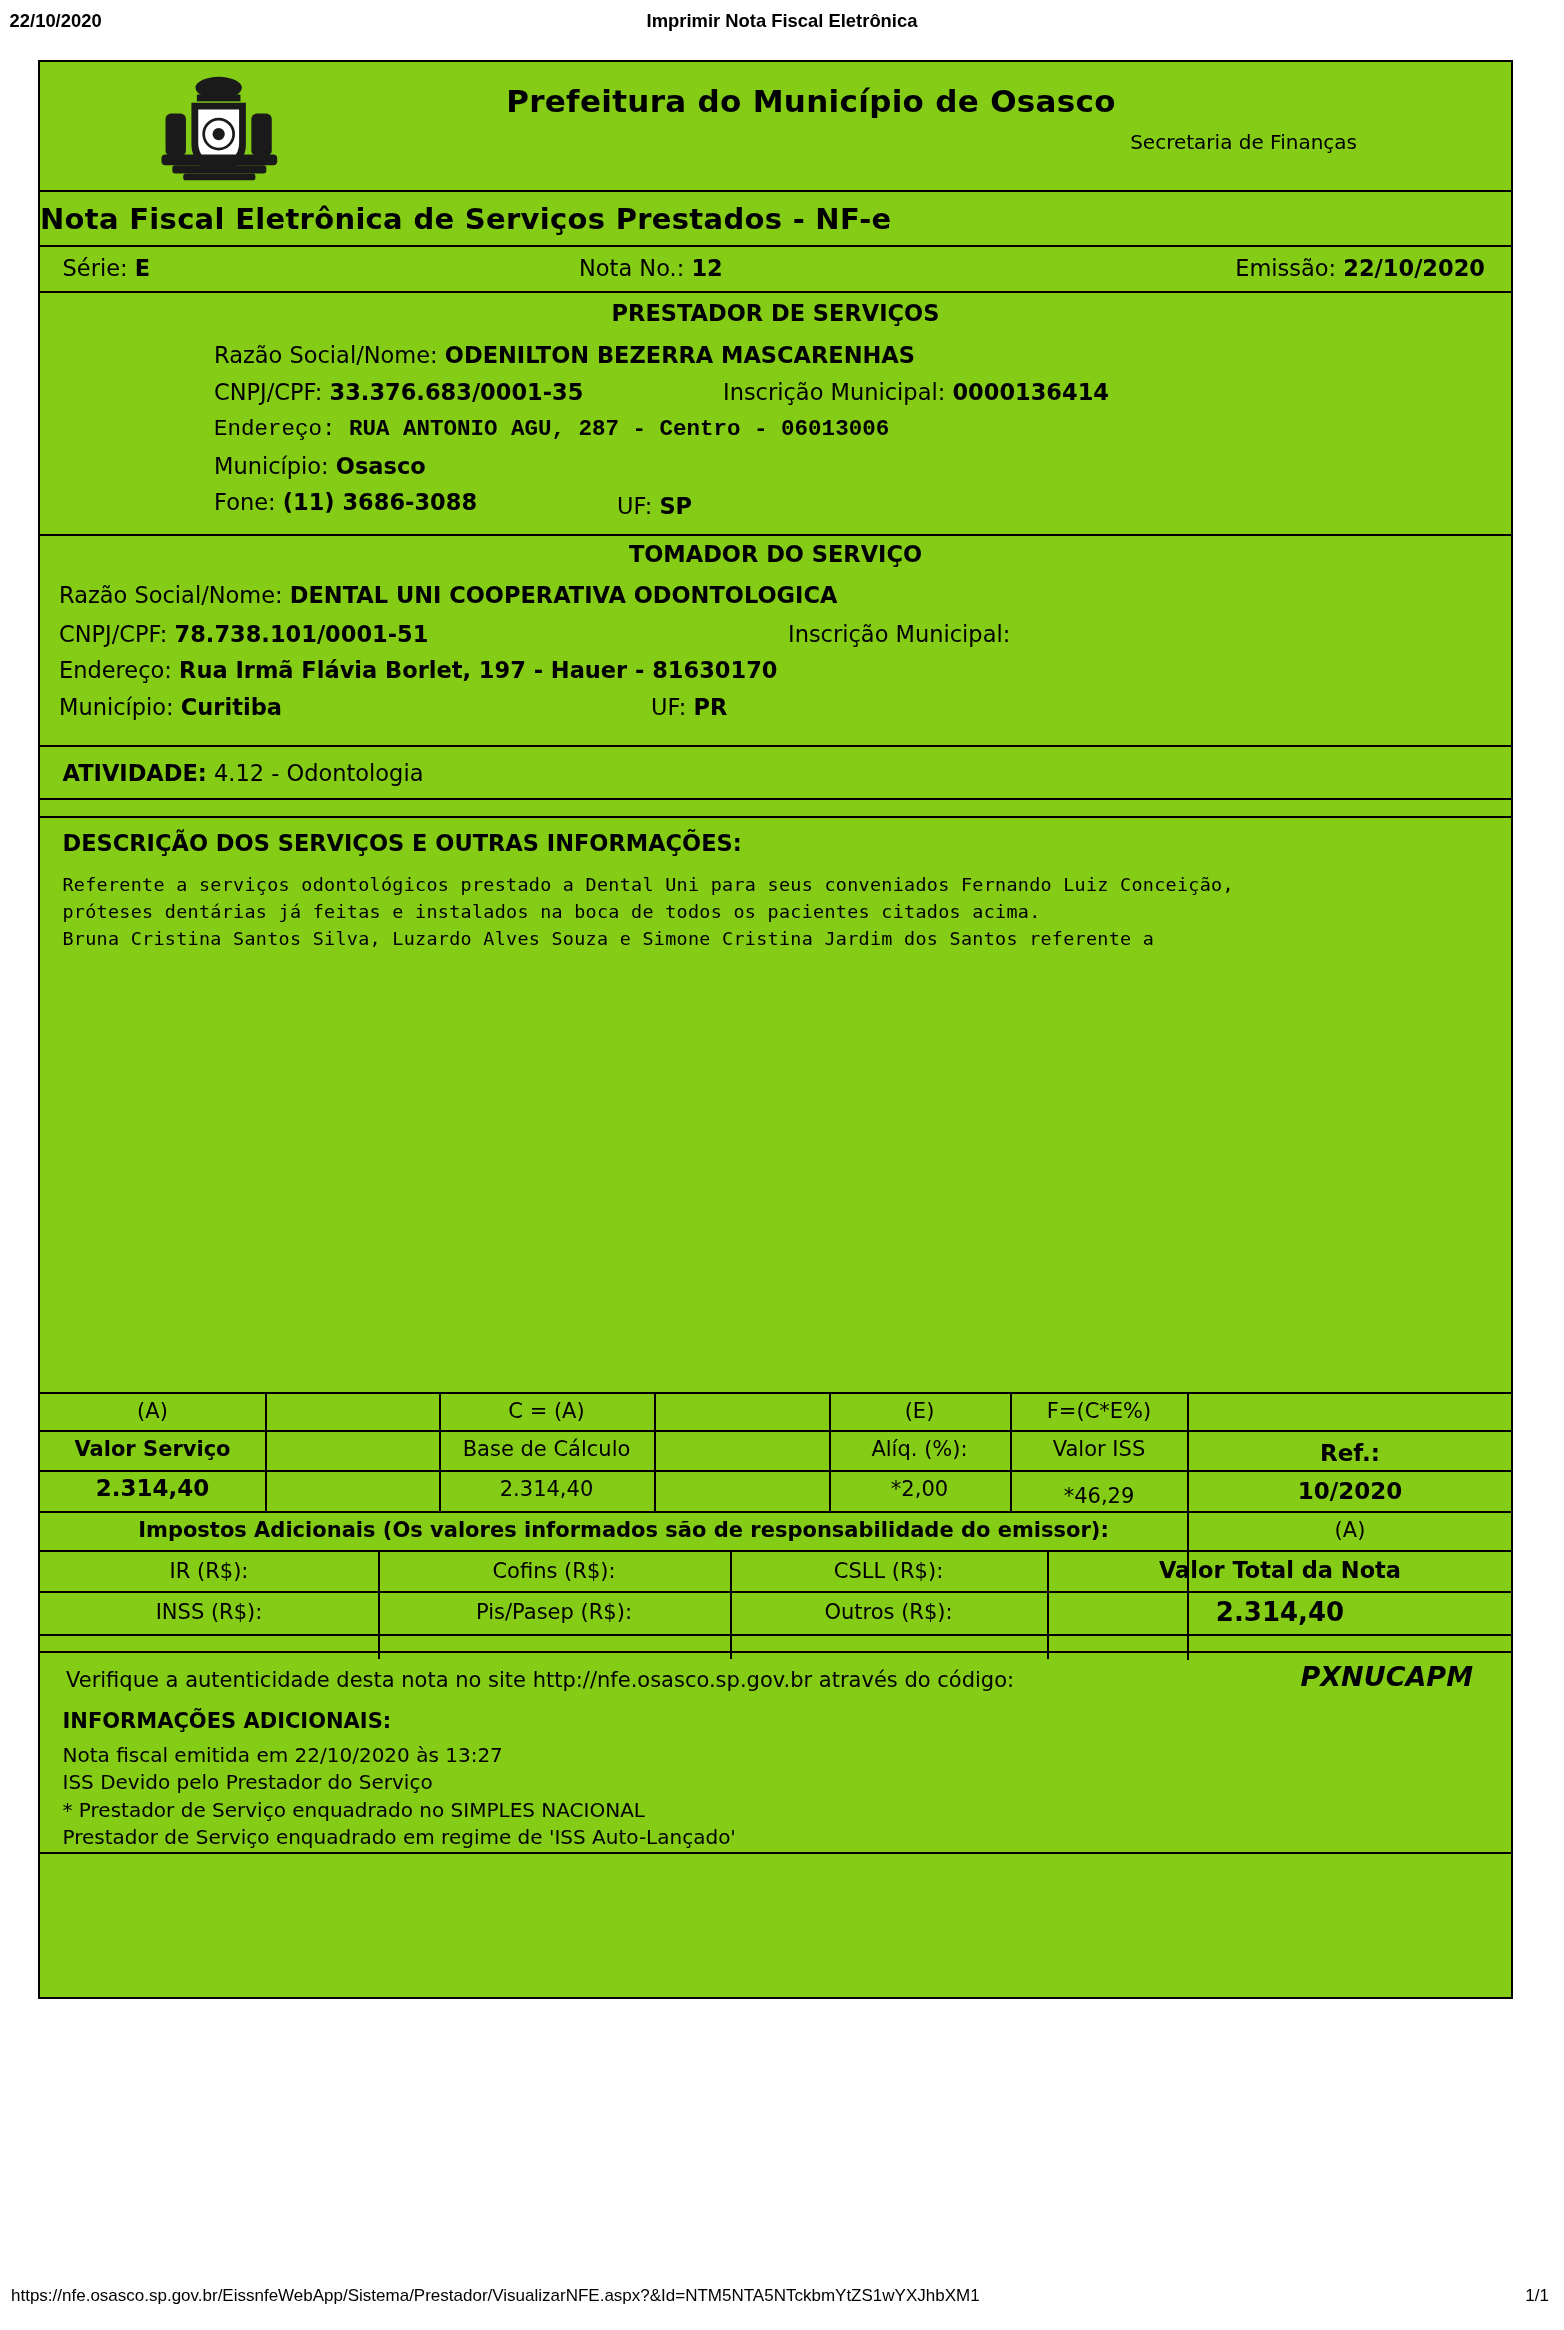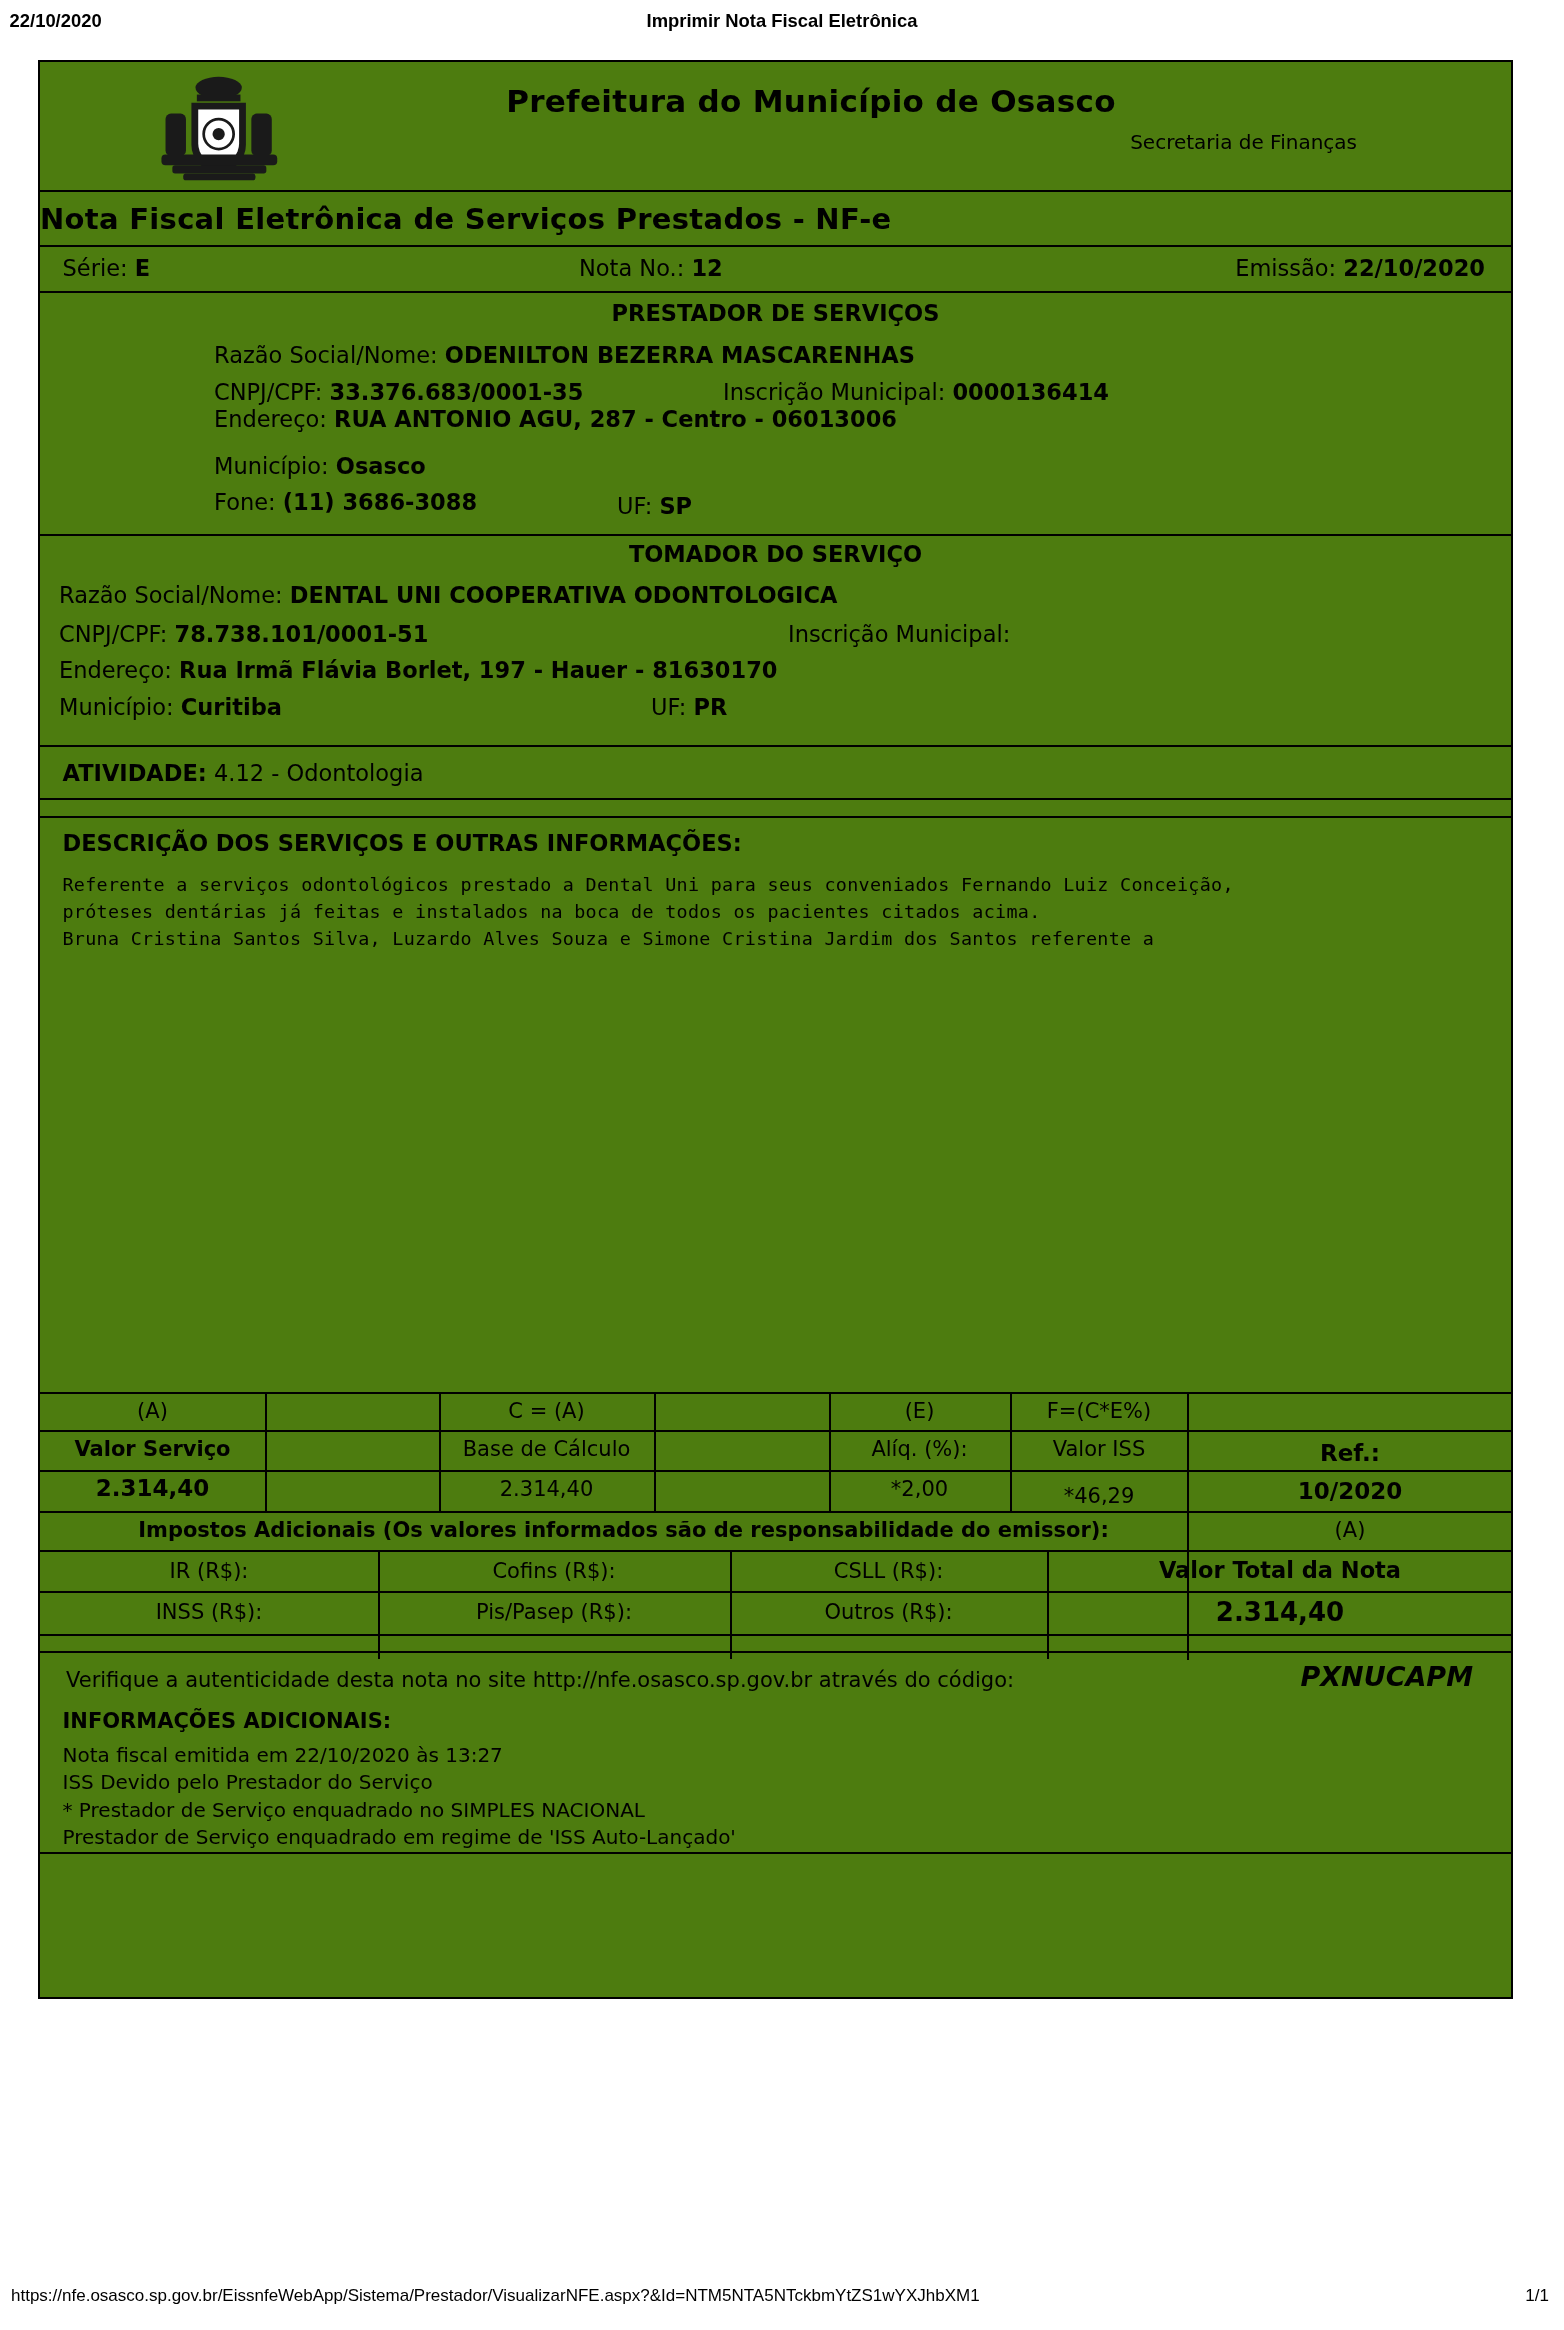--- a/index.html
+++ b/index.html
@@ -67,21 +67,21 @@
 
   
   .nota {
     position: absolute;
     left: 38px;
     top: 60px;
     width: 1475px;
     height: 1939px;
     border: 2px solid #000;
     box-sizing: border-box;
-    background: #4d7c0f;
+    background: #84cc16;
   }
 
   .hline {
     position: absolute;
     left: 0;
     width: 100%;
     height: 0;
     border-top: 2px solid #000;
   }
   .vline {
@@ -277,21 +277,21 @@
 
     <div class="fld" style="left:174px; top:317px;">
       <span>CNPJ/CPF:</span>
       <span class="v">33.376.683/0001-35</span>
     </div>
     <div class="fld" style="left:683px; top:317px;">
       <span>Inscrição Municipal:</span>
       <span class="v">0000136414</span>
     </div>
 
-    <div class="fld" style="left:174px; top:344px;">
+    <div class="fld" style="left:174px; top:354px;font-family:Liberation Mono, monospace;">
       <span>Endereço:</span>
       <span class="v">RUA ANTONIO AGU, 287 - Centro - 06013006</span>
     </div>
 
     <div class="fld" style="left:174px; top:391px;">
       <span>Município:</span>
       <span class="v">Osasco</span>
     </div>
     <div class="fld" style="left:577px; top:391px;margin-top:40px;">
       <span>UF:</span>

